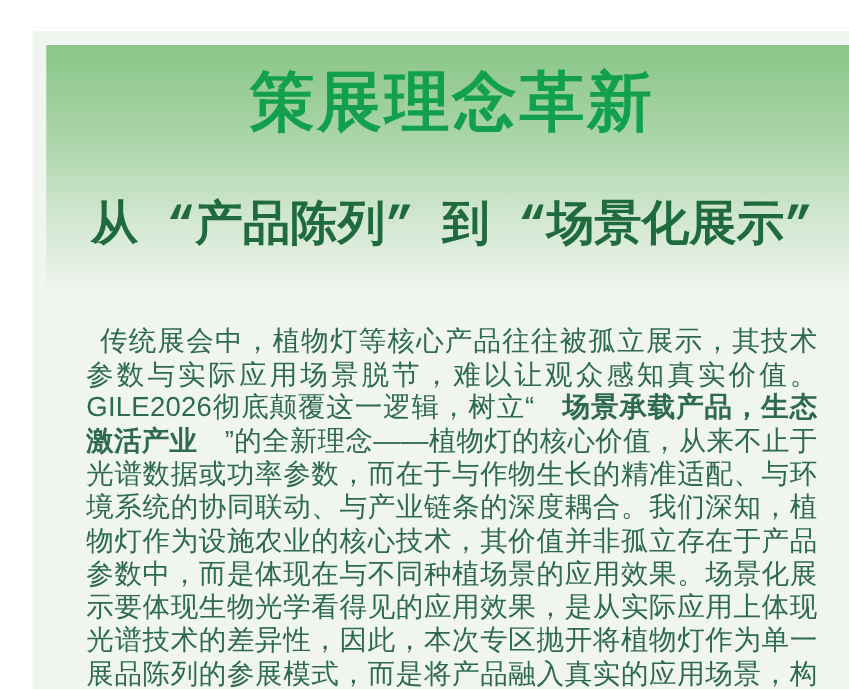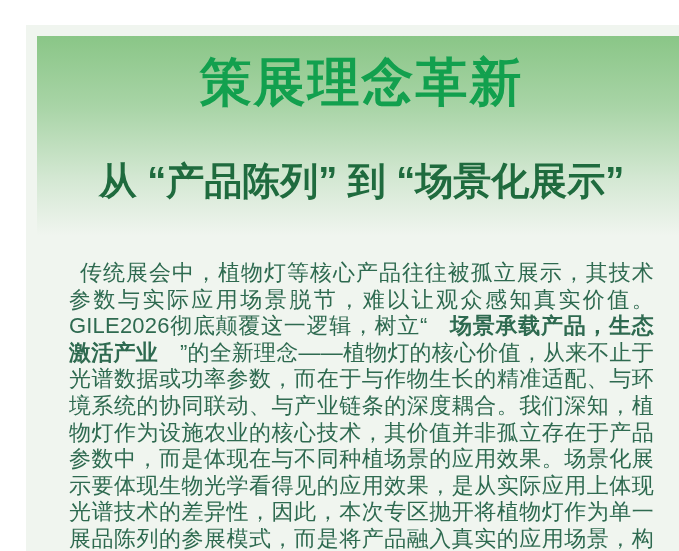--- a/index.html
+++ b/index.html
@@ -28,21 +28,21 @@
     font-family: "Liberation Serif", "DejaVu Serif", serif;
     font-weight: bold;
     font-size: 52px;
     line-height: 60px;
     letter-spacing: 2px;
     color: #12a04e;
     white-space: nowrap;
   }
   .page-subtitle {
     margin-top: 12px;
-    font-family: Liberation Sans, sans-serif;
+    font-family: Liberation Mono, monospace;
     font-weight: bold;
     font-size: 38px;
     line-height: 47px;
     color: #1f6b3e;
   }
   .page-subtitle .sub-line {
     white-space: nowrap;
   }
   .article {
     padding: 13px 21px 0 21px;

